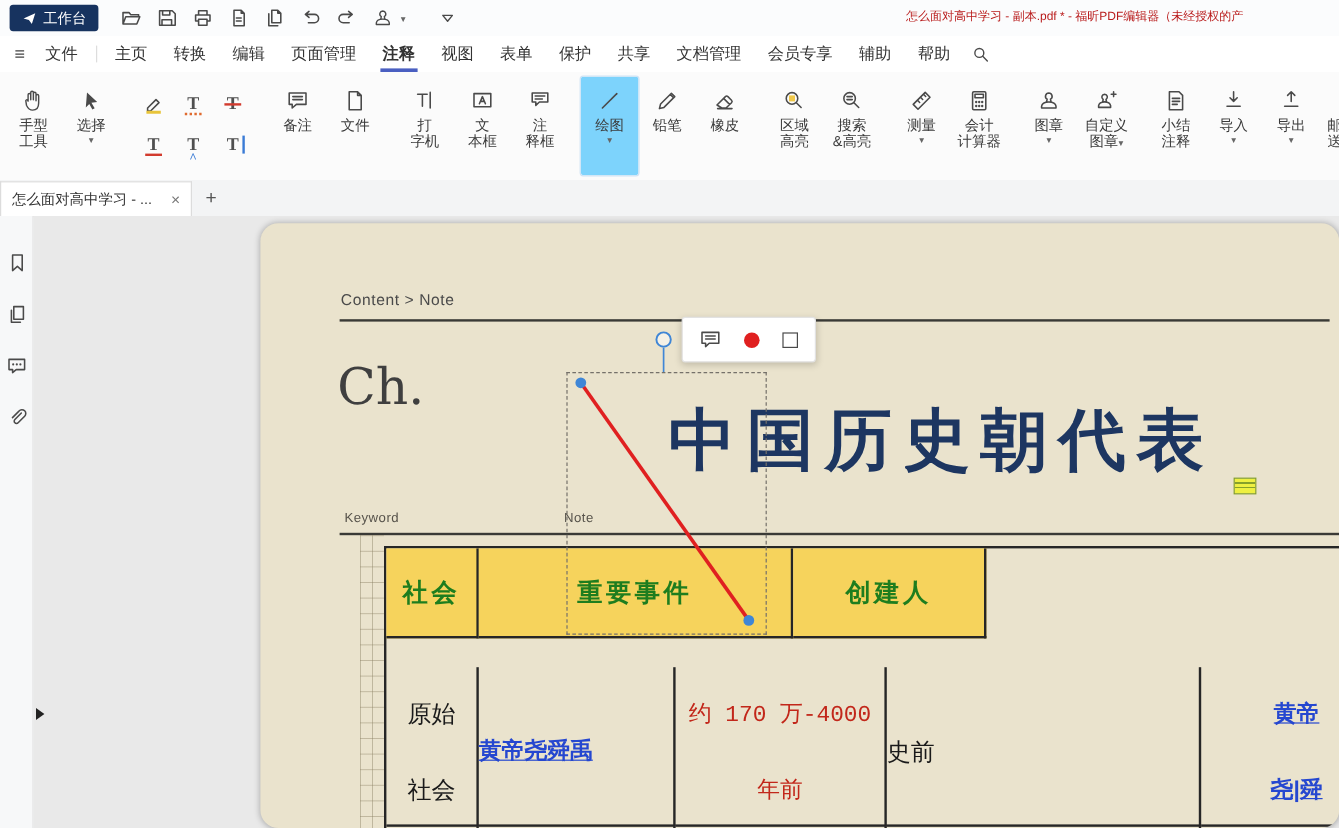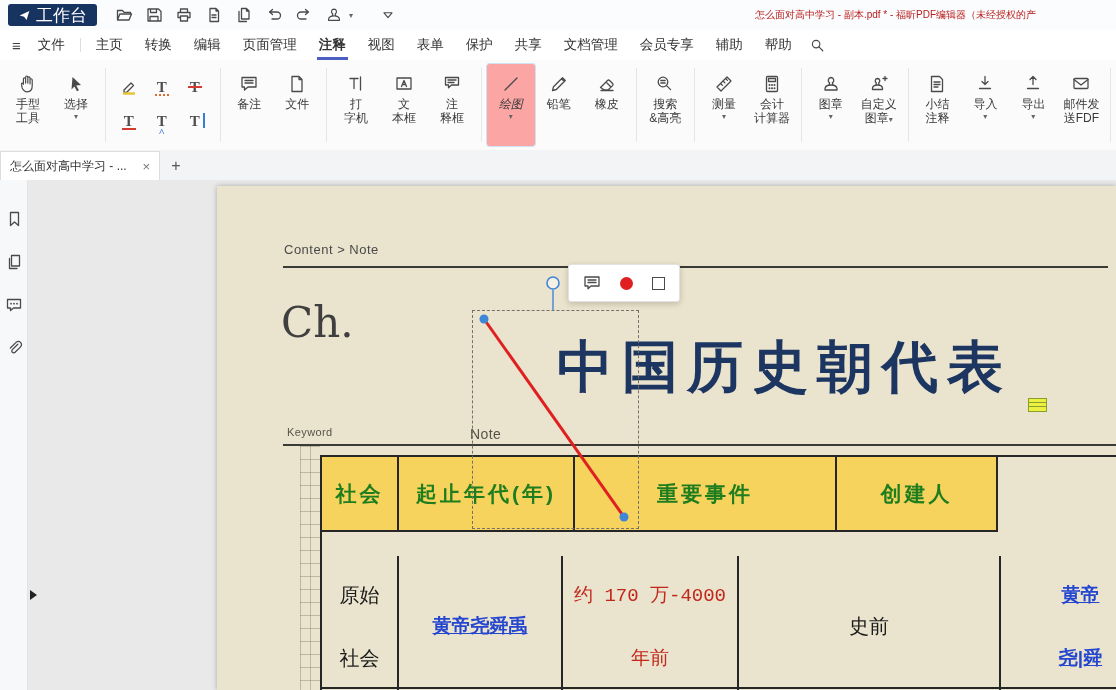--- a/index.html
+++ b/index.html
@@ -4,21 +4,21 @@
 <style>
   html,body{margin:0;padding:0;width:1116px;height:690px;overflow:hidden;
     font-family:"Liberation Sans","DejaVu Sans",sans-serif;background:#fff;position:relative;}
   svg{display:block}
   .ic{stroke:#4a4a4a;fill:none;stroke-width:1.3;stroke-linecap:round;stroke-linejoin:round}
 
   
   .titlebar{position:absolute;top:0;left:0;right:0;height:30px;background:#fbfcfd;
     border-bottom:1px solid #ececec;display:flex;align-items:center;}
   .workspace-btn{margin-left:8px;height:22px;background:#17335f;color:#fff;border:none;
-    border-radius:3px;display:flex;align-items:center;gap:5px;padding:0 10px;font-size:17px;cursor:pointer;}
+    border-radius:3px;display:flex;align-items:center;gap:5px;padding:0 10px;font-size:12px;cursor:pointer;}
   .qicons{display:flex;align-items:center;margin-left:14px;gap:4px;}
   .qicon{width:26px;height:24px;display:flex;align-items:center;justify-content:center;border-radius:3px;}
   .qcaret{font-size:8px;color:#666;margin-left:-2px;}
   .doc-title{position:absolute;left:755px;right:0;top:0;height:30px;line-height:30px;
     font-size:10px;color:#b91c1c;white-space:nowrap;overflow:hidden;}
 
   
   .menubar{position:absolute;top:30px;left:0;right:0;height:30px;background:#fff;
     border-bottom:1px solid #e9e9e9;display:flex;align-items:stretch;font-size:13.5px;color:#333;}
   .hamburger{align-self:center;margin:0 6px 0 12px;font-size:15px;color:#444;}
@@ -31,21 +31,21 @@
   
   .ribbon{position:absolute;top:60px;left:0;right:0;height:90px;background:#fbfbfb;
     border-bottom:1px solid #e2e2e2;display:flex;align-items:stretch;padding:0 2px;overflow:hidden;}
   .rgroup{display:flex;align-items:stretch;padding:4px 2px;}
   .rsep{width:1px;background:#e5e5e5;margin:8px 3px;}
   .rtool{display:flex;flex-direction:column;align-items:center;padding:7px 4px 0 4px;min-width:40px;
     font-size:12px;color:#3a3a3a;gap:1px;cursor:pointer;border-radius:2px;}
   .rtool .ric{height:26px;display:flex;align-items:center;justify-content:center;}
   .rlbl{line-height:13px;text-align:center;white-space:nowrap;}
   .caret{font-size:8px;color:#666;line-height:9px;}
-  .rtool.selected{background:#fca5a5;outline:1px solid #cfe3f5;font-style:italic;}
+  .rtool.selected{background:#7dd3fc;outline:1px solid #cfe3f5;}
   .markup-grid{display:grid;grid-template-columns:repeat(3,32px);grid-template-rows:28px 28px;
     gap:6px 1px;align-content:center;padding:0 5px;}
   .mk{position:relative;width:30px;height:26px;font:bold 15px "Liberation Serif","DejaVu Serif",serif;
     color:#4f4f4f;display:flex;align-items:center;justify-content:center;cursor:pointer;}
   .mk.squig{border-bottom:0}
   .mk.squig::after{content:"";position:absolute;left:8px;right:8px;bottom:4px;height:0;border-bottom:2px dotted #e06a2e;}
   .mk.strike::after{content:"";position:absolute;left:8px;right:8px;top:12px;height:2px;background:#d23b2e;}
   .mk.under::after{content:"";position:absolute;left:8px;right:8px;bottom:4px;height:2px;background:#d23b2e;}
   .mk.insert::after{content:"^";position:absolute;bottom:-4px;left:50%;transform:translateX(-50%);
     color:#3a7bd5;font-size:11px;}
@@ -65,48 +65,48 @@
   .main{position:absolute;top:180px;bottom:0;left:0;right:0;display:flex;}
   .sidebar{width:28px;background:#f7f8f9;border-right:1px solid #e3e3e3;display:flex;
     flex-direction:column;align-items:center;padding-top:30px;gap:25px;box-sizing:border-box;}
   .sicon{width:18px;height:18px;cursor:pointer;}
   .canvas{position:relative;flex:1;background:#e9e9e9;overflow:hidden;}
   .collapse-handle{position:absolute;left:2px;top:410px;width:0;height:0;cursor:pointer;
     border-top:5px solid transparent;border-bottom:5px solid transparent;border-left:7px solid #222;}
 
   
   .page{position:absolute;left:189px;top:6px;width:899px;height:504px;background:#eae3cd;
-    box-shadow:0 0 5px rgba(0,0,0,.28);overflow:hidden;}
+    box-shadow:0 0 5px rgba(0,0,0,.28);overflow:hidden;border-radius:15px;}
   .breadcrumb{position:absolute;left:67px;top:56px;font-size:13px;color:#4a4a4a;letter-spacing:.5px;}
   .rule1{position:absolute;left:66px;right:8px;top:80px;height:2px;background:#3a3a36;}
   .chapter{position:absolute;left:64px;top:112px;font-family:"DejaVu Serif","Liberation Serif",serif;
     font-size:42px;color:#3f3f3f;}
   .big-title{position:absolute;left:340px;top:144px;font-family:"DejaVu Serif","Liberation Serif",serif;
     font-weight:bold;font-size:56px;color:#1d3661;letter-spacing:9px;white-space:nowrap;}
   .note-anno-icon{position:absolute;left:811px;top:212px;width:17px;height:12px;border:1px solid #86a02a;
     background:linear-gradient(#eef041 0 3px,#86a02a 3px 4px,#eef041 4px 7px,#86a02a 7px 8px,#eef041 8px 12px);}
   .keyword-label{position:absolute;left:70px;top:240px;font-size:11px;color:#57534b;letter-spacing:.4px;}
-  .note-label{position:absolute;left:253px;top:240px;font-size:14px;color:#57534b;letter-spacing:.4px;}
+  .note-label{position:absolute;left:253px;top:240px;font-size:11px;color:#57534b;letter-spacing:.4px;}
   .rule2{position:absolute;left:66px;right:0;top:258px;height:2px;background:#3a3a36;}
   .grid-strip{position:absolute;left:83px;top:260px;width:20px;height:244px;
     background-image:linear-gradient(to right,rgba(140,130,100,.45) 1px,transparent 1px),
       linear-gradient(to bottom,rgba(140,130,100,.45) 1px,transparent 1px);
     background-size:10px 13px;}
 
   
   .htable{position:absolute;left:103px;top:269px;width:840px;border-top:2px solid #262626;border-left:2px solid #262626;}
   .trow{display:flex;}
   .cell{box-sizing:border-box;border-right:2px solid #262626;border-bottom:2px solid #262626;position:relative;}
   .c1{width:77px}.c2{width:164px}.c3{width:176px}.c4{width:262px}.c5{width:161px}
   .hrow .cell{height:75px;background:#f6d35c;color:#1e7d1e;font-weight:bold;font-size:21px;
     display:flex;align-items:center;justify-content:center;letter-spacing:3px;}
   .brow .cell{height:133px;font-size:19px;margin-top:24px;}
   .l1{position:absolute;top:26px;left:0;width:100%;text-align:center;}
   .l2{position:absolute;top:89px;left:0;width:100%;text-align:center;}
-  .single{position:absolute;top:57px;left:0;width:100%;text-align:center;}
+  .single{position:absolute;top:57px;left:0;width:100%;}
   .blk{color:#1a1a1a;font-size:20px;}
   .red{color:#c2271a;font-family:Liberation Mono, monospace;}
   .blue{color:#2547d0;text-decoration:underline;font-weight:bold;}
   .erow .cell{height:13px;}
   .yrow .cell{height:16px;background:#f6d35c;border-bottom:none;}
 
   
   .sel-box{position:absolute;left:255px;top:124px;width:165px;height:217px;border:1px dashed #75716a;}
   .ann-svg{position:absolute;left:0;top:0;width:899px;height:504px;pointer-events:none;}
   .mini-toolbar{position:absolute;left:351px;top:78px;width:112px;height:38px;background:#fff;
@@ -320,20 +320,31 @@
         </span>
       <span class="rlbl">橡皮</span>
     </div>
   </div>
   <div class="rsep"></div>
 
   <div class="rgroup">
     <div class="rtool">
       <span class="ric">
         <svg width="20" height="20" viewBox="0 0 20 20">
+            <rect x="5.5" y="5.5" width="5" height="5" fill="#f0c84a"></rect>
+            <circle class="ic" cx="8" cy="8" r="4.8"></circle>
+            <path class="ic" d="M11.6 11.6l4 4"></path>
+          </svg>
+        </span>
+      <span class="rlbl">区域</span>
+      <span class="rlbl">高亮</span>
+    </div>
+    <div class="rtool">
+      <span class="ric">
+        <svg width="20" height="20" viewBox="0 0 20 20">
             <path class="ic" d="M5.8 6.5h4.4M5.8 9h4.4"></path>
             <circle class="ic" cx="8" cy="8" r="4.8"></circle>
             <path class="ic" d="M11.6 11.6l4 4"></path>
           </svg>
         </span>
       <span class="rlbl">搜索</span>
       <span class="rlbl">&amp;高亮</span>
     </div>
   </div>
   <div class="rsep"></div>
@@ -479,21 +490,20 @@
       <span class="big-title">中国历史朝代表</span>
       <div class="note-anno-icon"></div>
       <span class="keyword-label">Keyword</span>
       <span class="note-label">Note</span>
       <div class="rule2"></div>
       <div class="grid-strip"></div>
 
       <div class="htable">
         <div class="trow hrow">
           <div class="cell c1">社会</div>
-          <div class="cell c3">起止年代(年)</div>
           <div class="cell c4">重要事件</div>
           <div class="cell c5">创建人</div>
         </div>
         <div class="trow brow">
           <div class="cell c1">
             <span class="l1 blk">原始</span>
             <span class="l2 blk">社会</span>
           </div>
           <div class="cell c2">
             <span class="single blue">黄帝尧舜禹</span>

